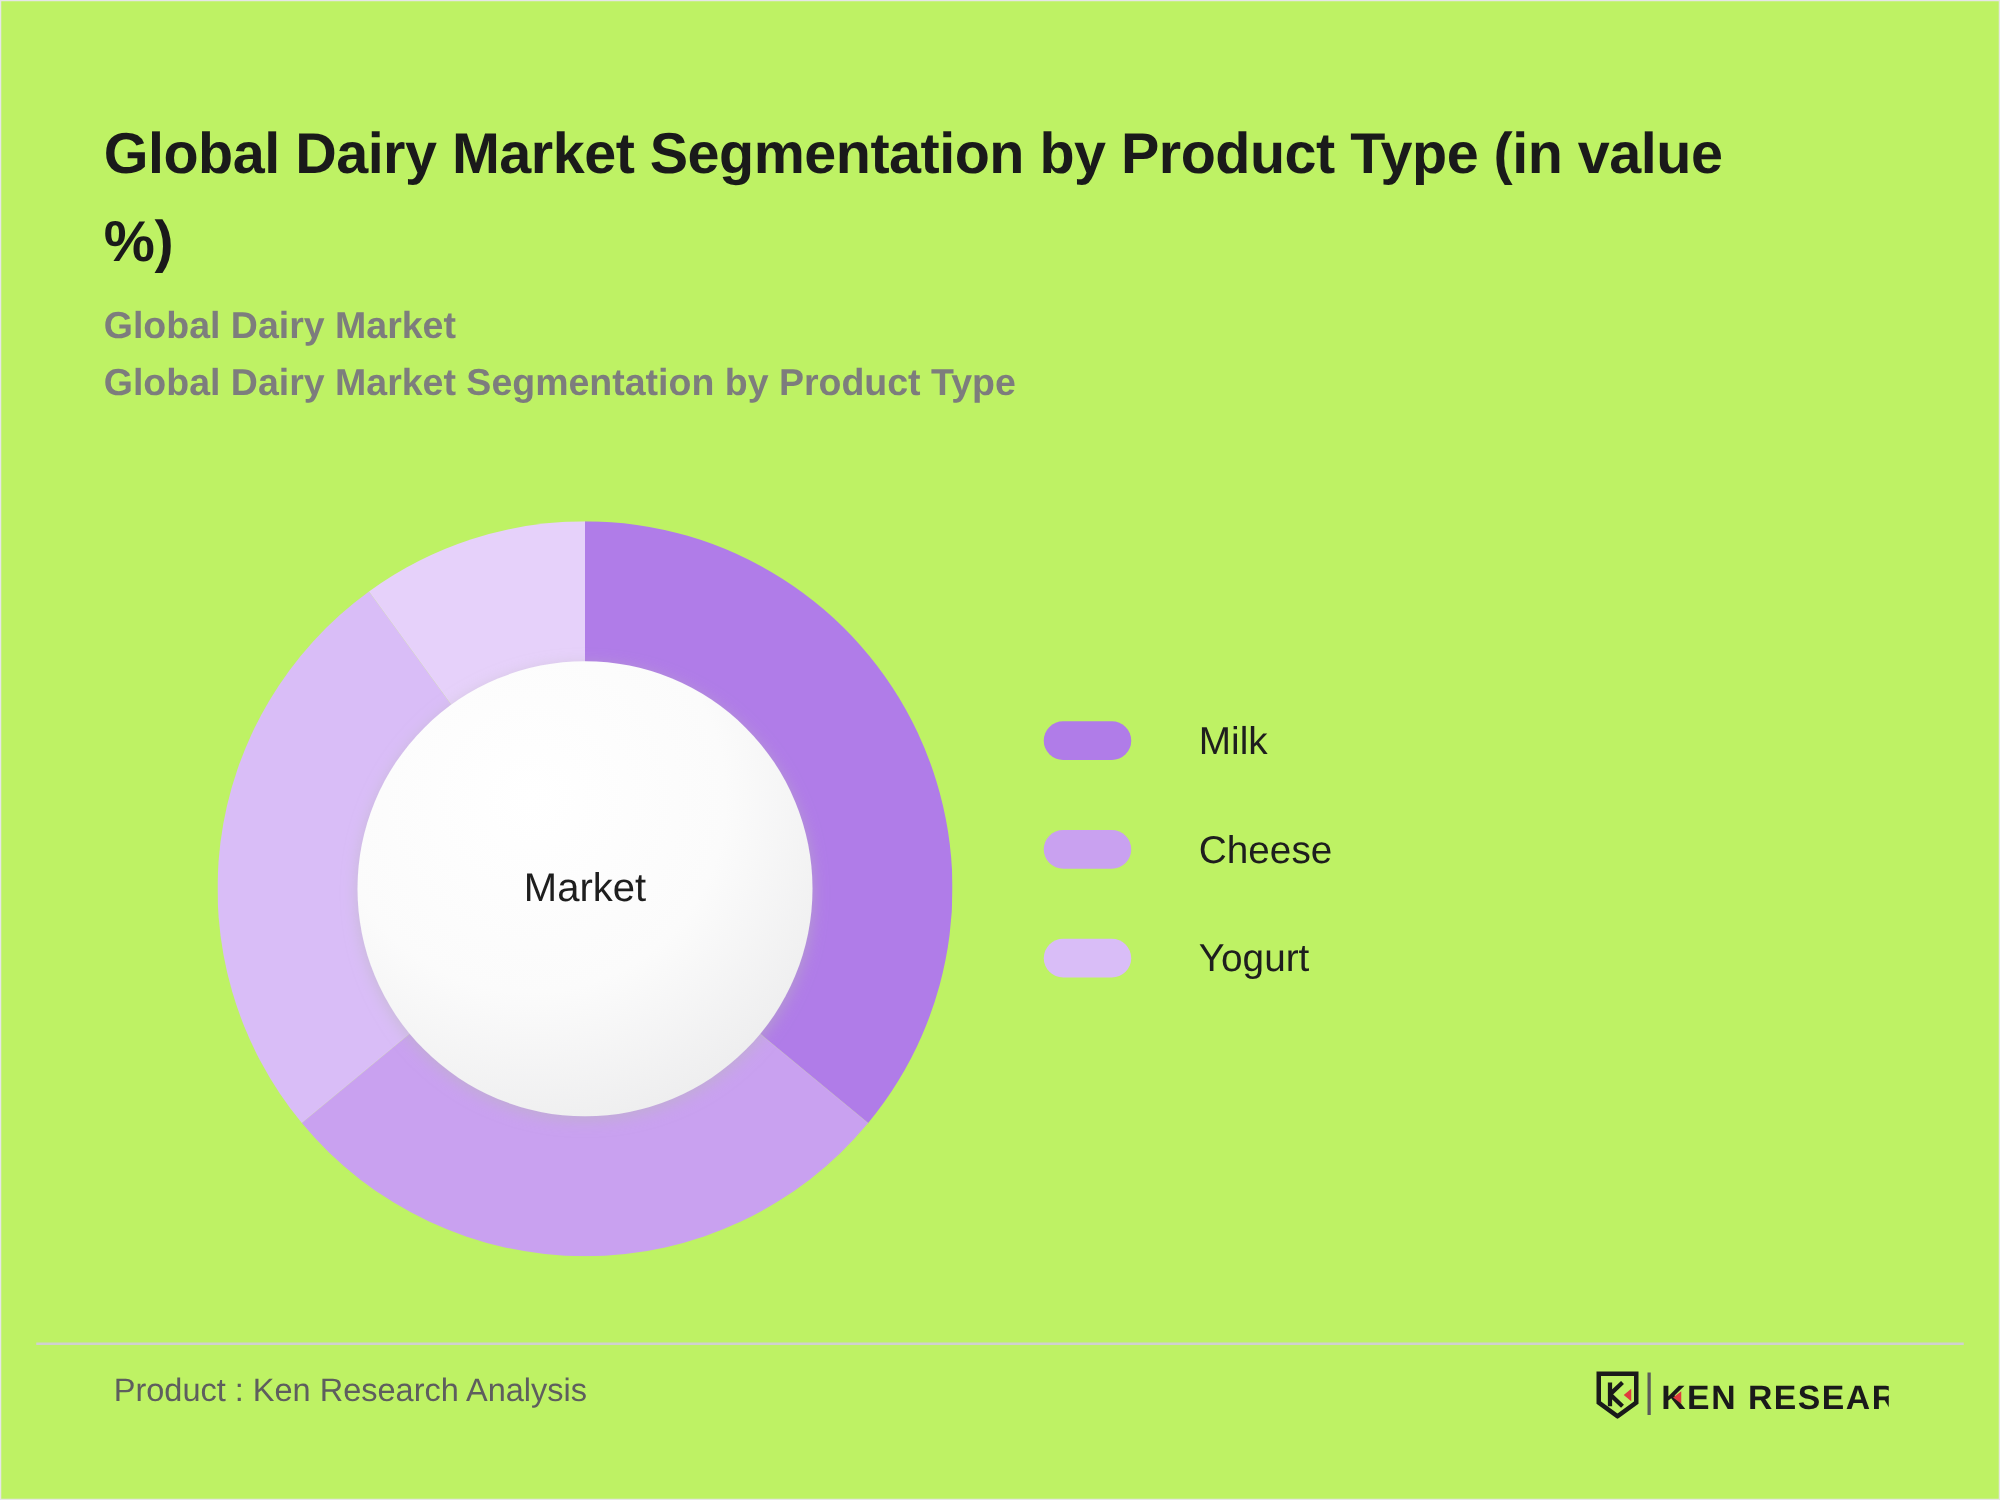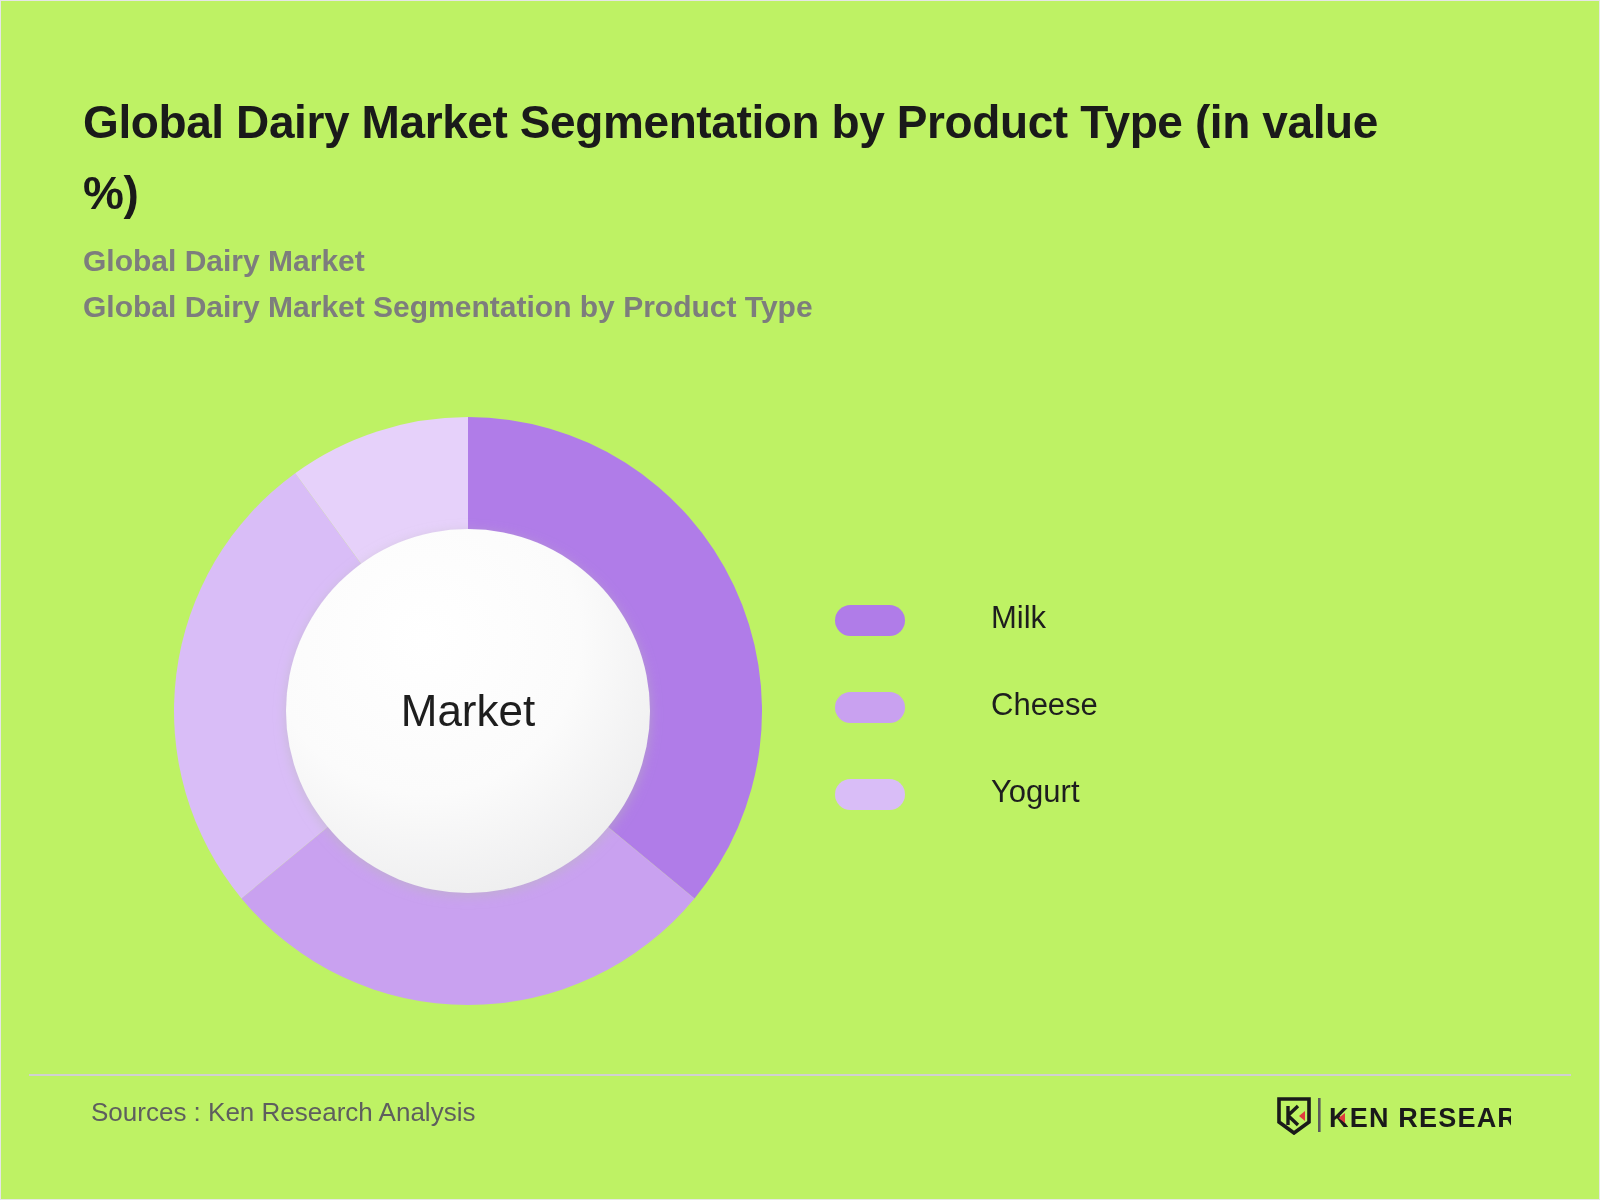--- a/index.html
+++ b/index.html
@@ -68,39 +68,38 @@
     left: 0; top: 0;
     width: 588px; height: 588px;
     display: flex;
     flex-direction: column;
     align-items: center;
     justify-content: center;
     pointer-events: none;
   }
   .donut-hole-label span {
     display: block;
-    font-size: 44px;
+    font-size: 32px;
     line-height: 1.55;
     color: #1e1e1e;
     text-align: center;
     font-weight: normal;
   }
 
   
   .legend {
     position: absolute;
     left: 834px;
     top: 168px;
     width: 420px;
   }
   .legend-item {
     display: flex;
-    align-items: flex-end;
+    align-items: center;
     height: 87px;
-    gap: 32px;
   }
   .legend-swatch {
     width: 70px;
     height: 31px;
     border-radius: 16px;
     flex: 0 0 auto;
   }
   .legend-label {
     margin-left: 54px;
     font-size: 31px;
@@ -186,21 +185,21 @@
         <div class="legend-item">
           <div class="legend-swatch" style="background: rgb(217, 189, 247);"></div>
           <div class="legend-label">Yogurt</div>
         </div>
       </div>
 
   </div>
 
   <div class="footer-rule"></div>
 
-  <div class="sources">Sources : Ken Research Analysis</div>
+  <div class="sources">Product : Ken Research Analysis</div>
 
   <div class="logo">
     <svg width="236" height="40" viewBox="0 0 236 40">
 
       <path d="M4 4 L34 4 L34 27 L19 38 L4 27 Z" fill="none" stroke="#1a1a1a" stroke-width="3.6"></path>
       <path d="M13 11 L13 30 M13 20.5 L23 11 M13 20.5 L23 30" fill="none" stroke="#1a1a1a" stroke-width="3.4"></path>
       <path d="M30 16 L30 26 L24 21 Z" fill="#e03a3e"></path>
       <rect x="43" y="3" width="2.6" height="34" fill="#5b5b5b"></rect>
       <path d="M60 19 L60 36 M60 27.5 L70 19 M60 27.5 L70 36" fill="none" stroke="#1a1a1a" stroke-width="0"></path>
       <text id="logo-wordmark" x="54" y="32" font-family="'Liberation Sans', sans-serif" font-size="27" font-weight="bold" letter-spacing="1.2" fill="#1a1a1a">KEN RESEARCH</text>

